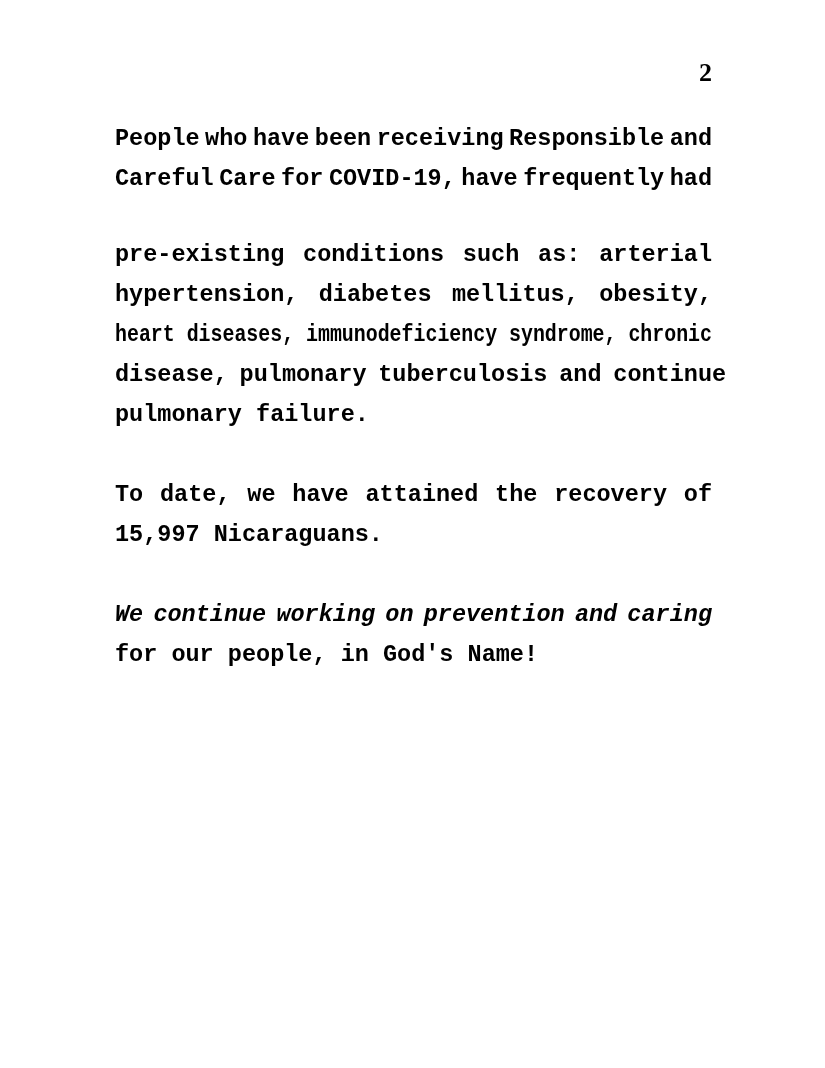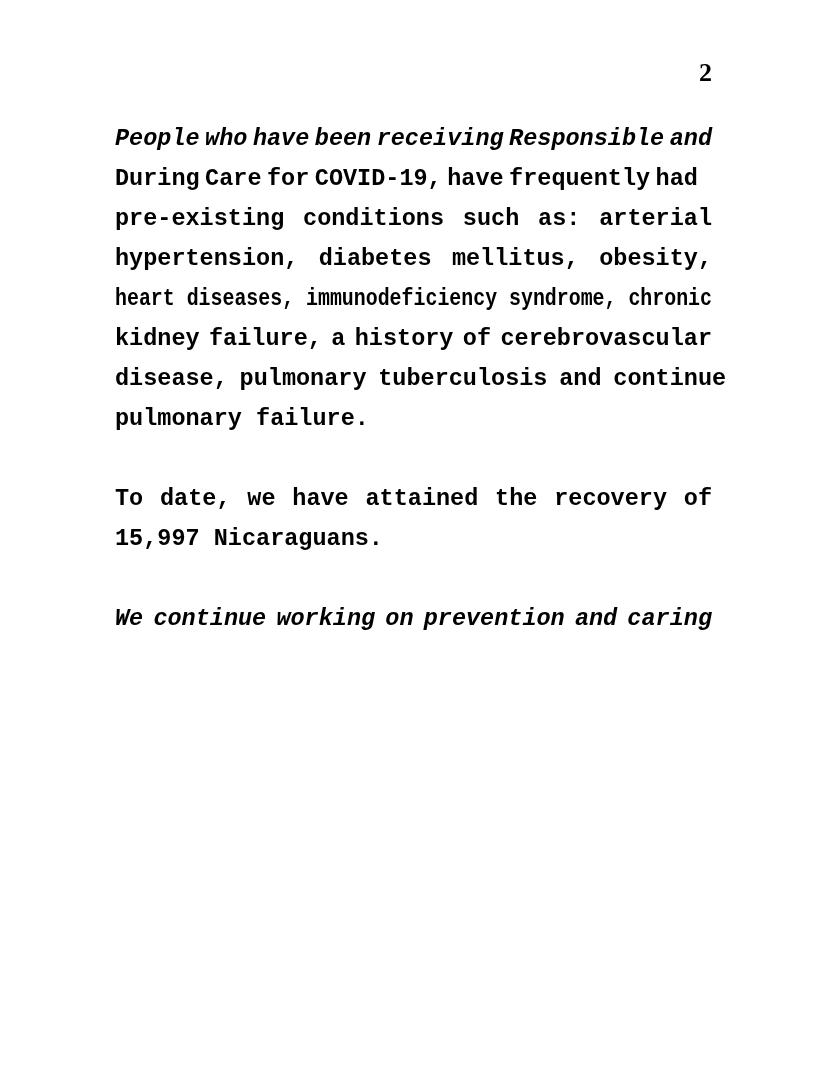--- a/index.html
+++ b/index.html
@@ -50,32 +50,32 @@
     transform-origin: 0 50%;
   }
 </style>
 </head>
 <body>
 
 <div class="page">
   <div class="page-number">2</div>
   <div class="content">
       <div class="paragraph">
-        <div class="line" style="word-spacing: -8.61979px; font-style: italic;"><span class="t">People who have been receiving Responsible and</span></div>
-        <div class="line" style="word-spacing: -8.61979px;"><span class="t">During Care for COVID-19, have frequently had</span></div>
-        <div class="line" style="word-spacing: 4.69922px;"><span class="t">pre-existing conditions such as: arterial</span></div>
+        <div class="line" style="word-spacing: -8.61979px;"><span class="t">People who have been receiving Responsible and</span></div>
+        <div class="line" style="word-spacing: -8.61979px;"><span class="t">Careful Care for COVID-19, have frequently had</span></div>
+        <div class="line" style="word-spacing: 4.69922px; margin-top: 36px;"><span class="t">pre-existing conditions such as: arterial</span></div>
         <div class="line" style="word-spacing: 6.26562px; text-align: center;"><span class="t">hypertension, diabetes mellitus, obesity,</span></div>
         <div class="line condensed"><span class="t" style="transform: scaleX(0.846658);">heart diseases, immunodeficiency syndrome, chronic</span></div>
-        <div class="line" style="word-spacing: -4.70312px;"><span class="t">kidney failure, a history of cerebrovascular</span></div>
         <div class="line" style="word-spacing: -2.35156px;"><span class="t">disease, pulmonary tuberculosis and continue</span></div>
         <div class="line last"><span class="t">pulmonary failure.</span></div>
       </div>
       <div class="paragraph">
       </div>
       <div class="paragraph">
         <div class="line" style="word-spacing: 2.68527px; text-align: right;"><span class="t">To date, we have attained the recovery of</span></div>
         <div class="line last"><span class="t">15,997 Nicaraguans.</span></div>
       </div>
       <div class="paragraph">
         <div class="line" style="word-spacing: -3.91927px; font-style: italic;"><span class="t">We continue working on prevention and caring</span></div>
+        <div class="line last"><span class="t">for our people, in God's Name!</span></div>
       </div>
     </div>
 </div>
 
 </body></html>

